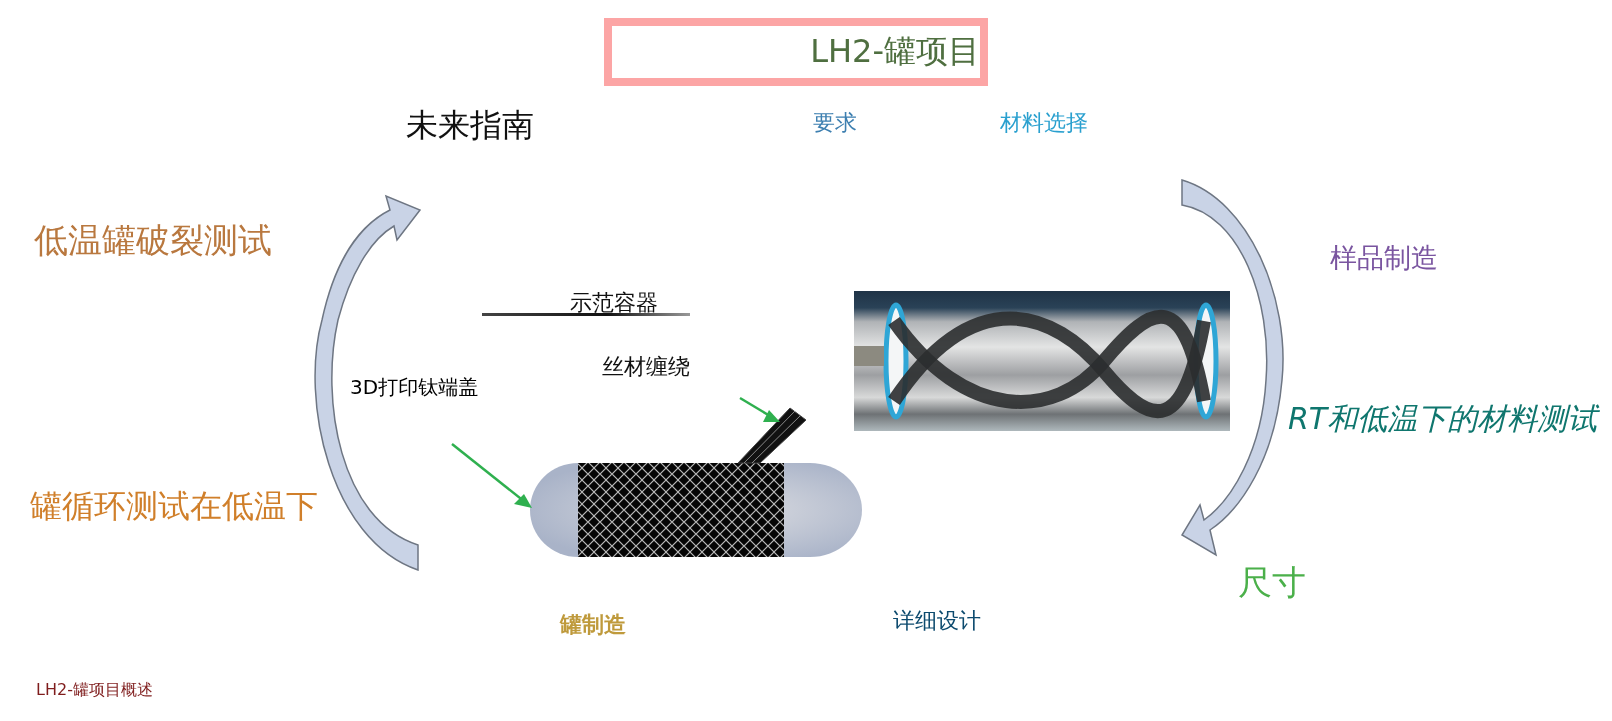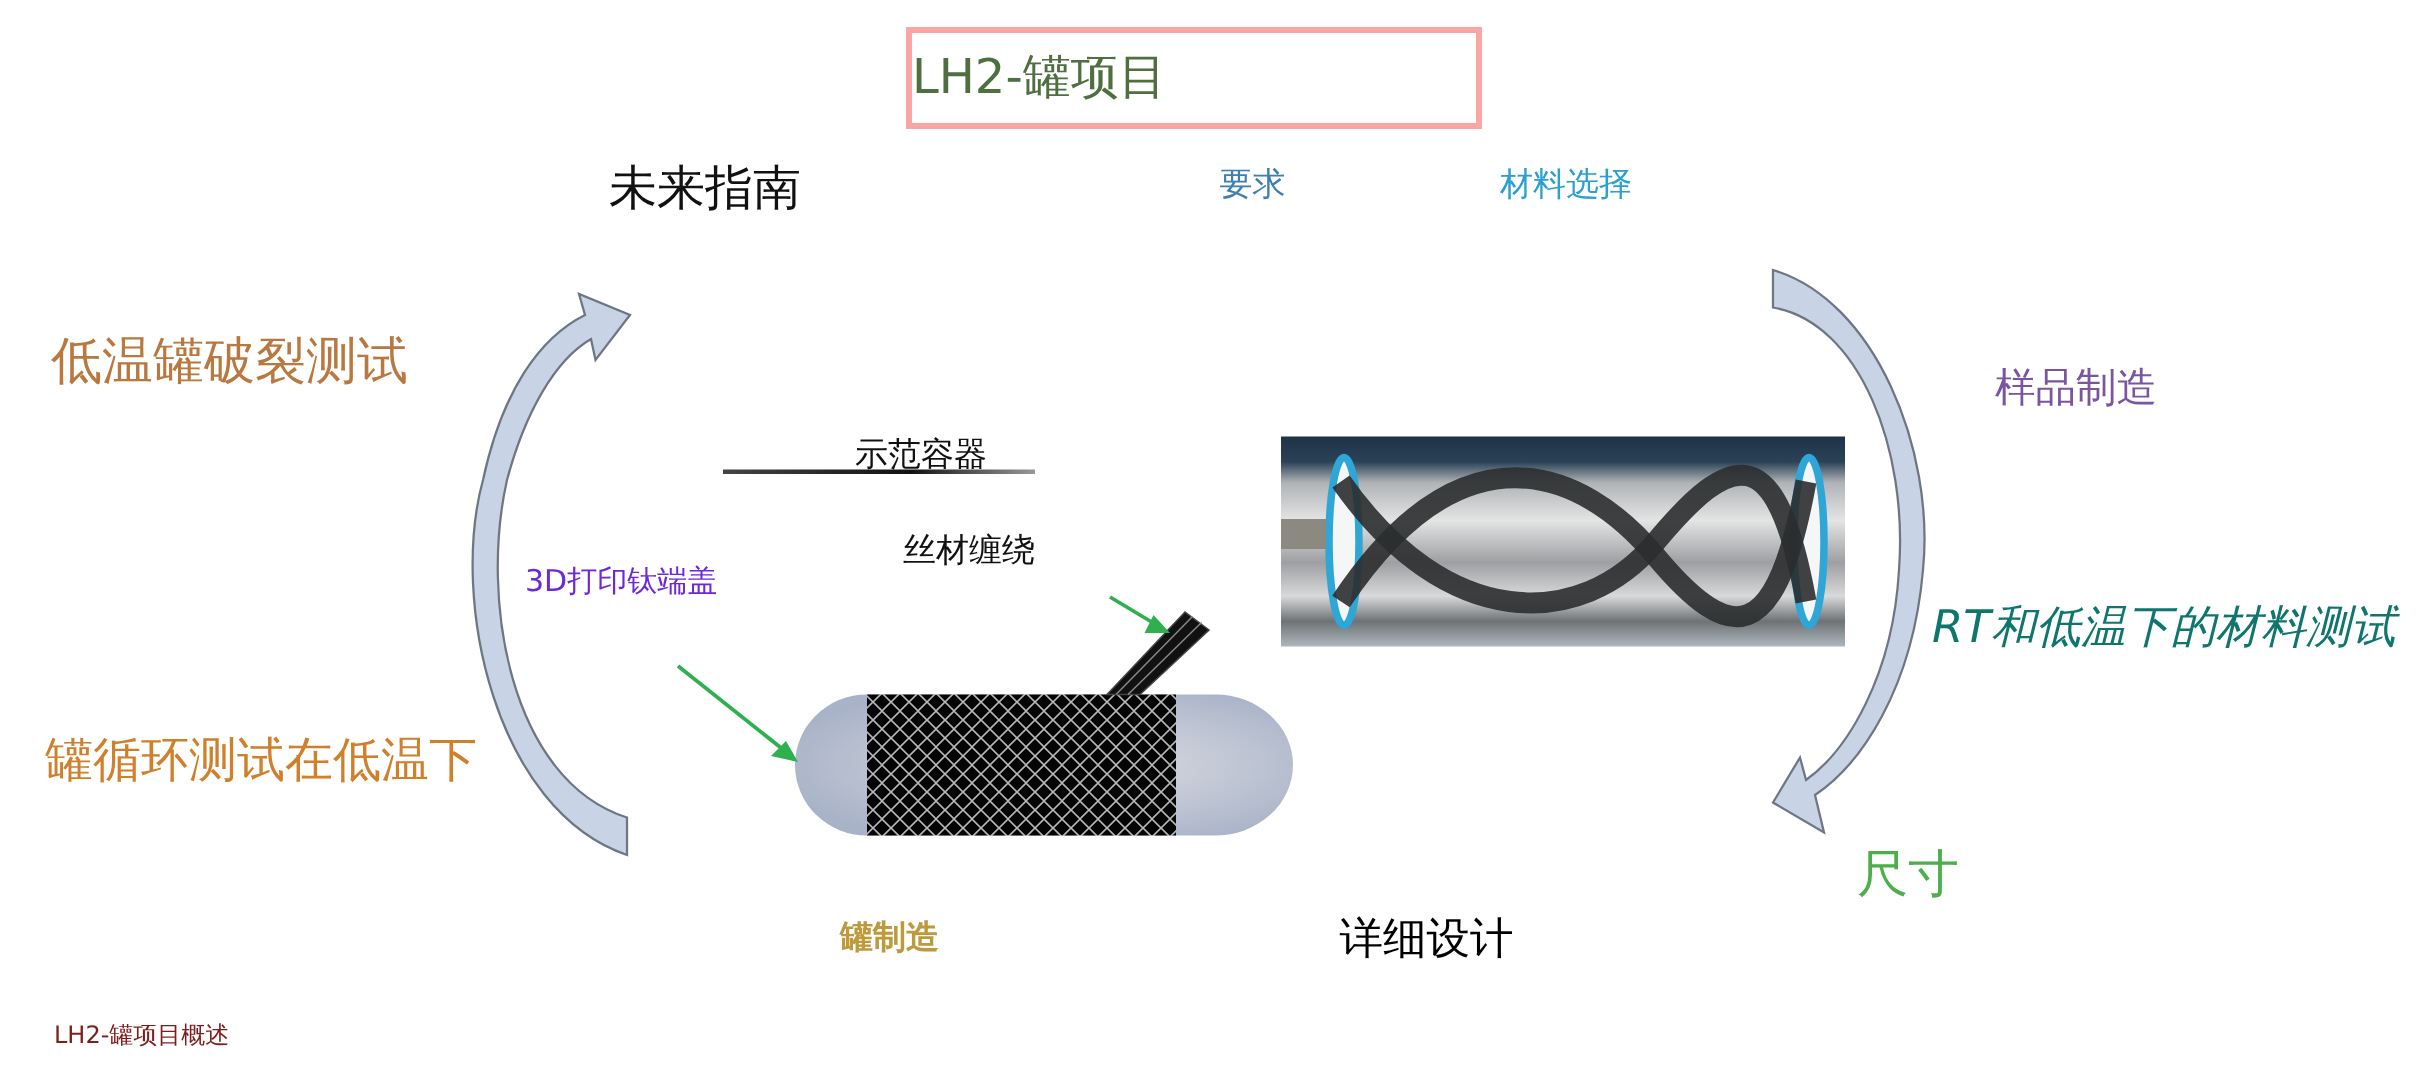--- a/index.html
+++ b/index.html
@@ -1,35 +1,35 @@
 <!DOCTYPE html>
 <html><head>
 <meta charset="utf-8">
 <style>
   html, body { margin:0; padding:0; background:#ffffff; }
   body { width:1612px; height:721px; position:relative; overflow:hidden;
          font-family:"DejaVu Sans","Liberation Sans",sans-serif; }
   .abs { position:absolute; white-space:nowrap; }
   .title-box { position:absolute; left:604px; top:18px; width:384px; height:68px;
-               border:4px solid #fca5a5; box-sizing:border-box;
-               display:flex; align-items:center; justify-content:flex-start; }
+               border:8px solid #fca5a5; box-sizing:border-box;
+               display:flex; align-items:center; justify-content:flex-end; }
   .title-box span { font-size:32px; color:#4f6f40; }
   .t-future { left:378px; top:104px; font-size:32px; color:#111;margin-left:28px; }
   .t-req { left:813px; top:108px; font-size:22px; color:#3d7fb0; }
   .t-mat { left:1000px; top:108px; font-size:22px; color:#2aa0cf; }
   .t-burst { left:34px; top:218px; font-size:34px; color:#b9783f; }
   .t-cycle { left:30px; top:486px; font-size:32px; color:#d07f2a; line-height:40px; white-space:normal; width:290px; }
   .t-sample { left:1330px; top:240px; font-size:27px; color:#7a55a0; }
   .t-rt { left:1288px; top:400px; font-size:30px; color:#0f766e; line-height:38px; white-space:normal; width:310px;font-style:italic; }
   .t-size { left:1238px; top:560px; font-size:34px; color:#4bb04a; }
   .t-tankmfg { left:560px; top:610px; font-size:22px; color:#bf9a3c;font-weight:bold; }
-  .t-detail { left:893px; top:606px; font-size:29px; color:#000000; }
+  .t-detail { left:893px; top:606px; font-size:22px; color:#0c4a6e; }
   .t-demo { left:570px; top:288px; font-size:22px; color:#111; }
   .demo-line { position:absolute; left:482px; top:313px; width:208px; height:3px; background:linear-gradient(90deg,#444,#111 60%,#999); }
-  .t-3d { left:350px; top:374px; font-size:20px; color:#6d28d9; }
+  .t-3d { left:350px; top:374px; font-size:20px; color:#000000; }
   .t-wind { left:602px; top:352px; font-size:22px; color:#111; }
   .t-footer { left:36px; top:680px; font-size:16px; color:#7f1d1d; }
   .photo { position:absolute; left:854px; top:291px; width:376px; height:140px; overflow:hidden;
            background:linear-gradient(180deg,#1f3346 0%,#2a4257 12%,#b0b3b6 22%,#e3e4e4 40%,#9d9fa2 60%,#d8d9d9 76%,#6e7275 88%,#aeb8bc 100%); }
   svg { position:absolute; left:0; top:0; }
 </style>
 </head>
 <body>
 
 <div class="title-box">

